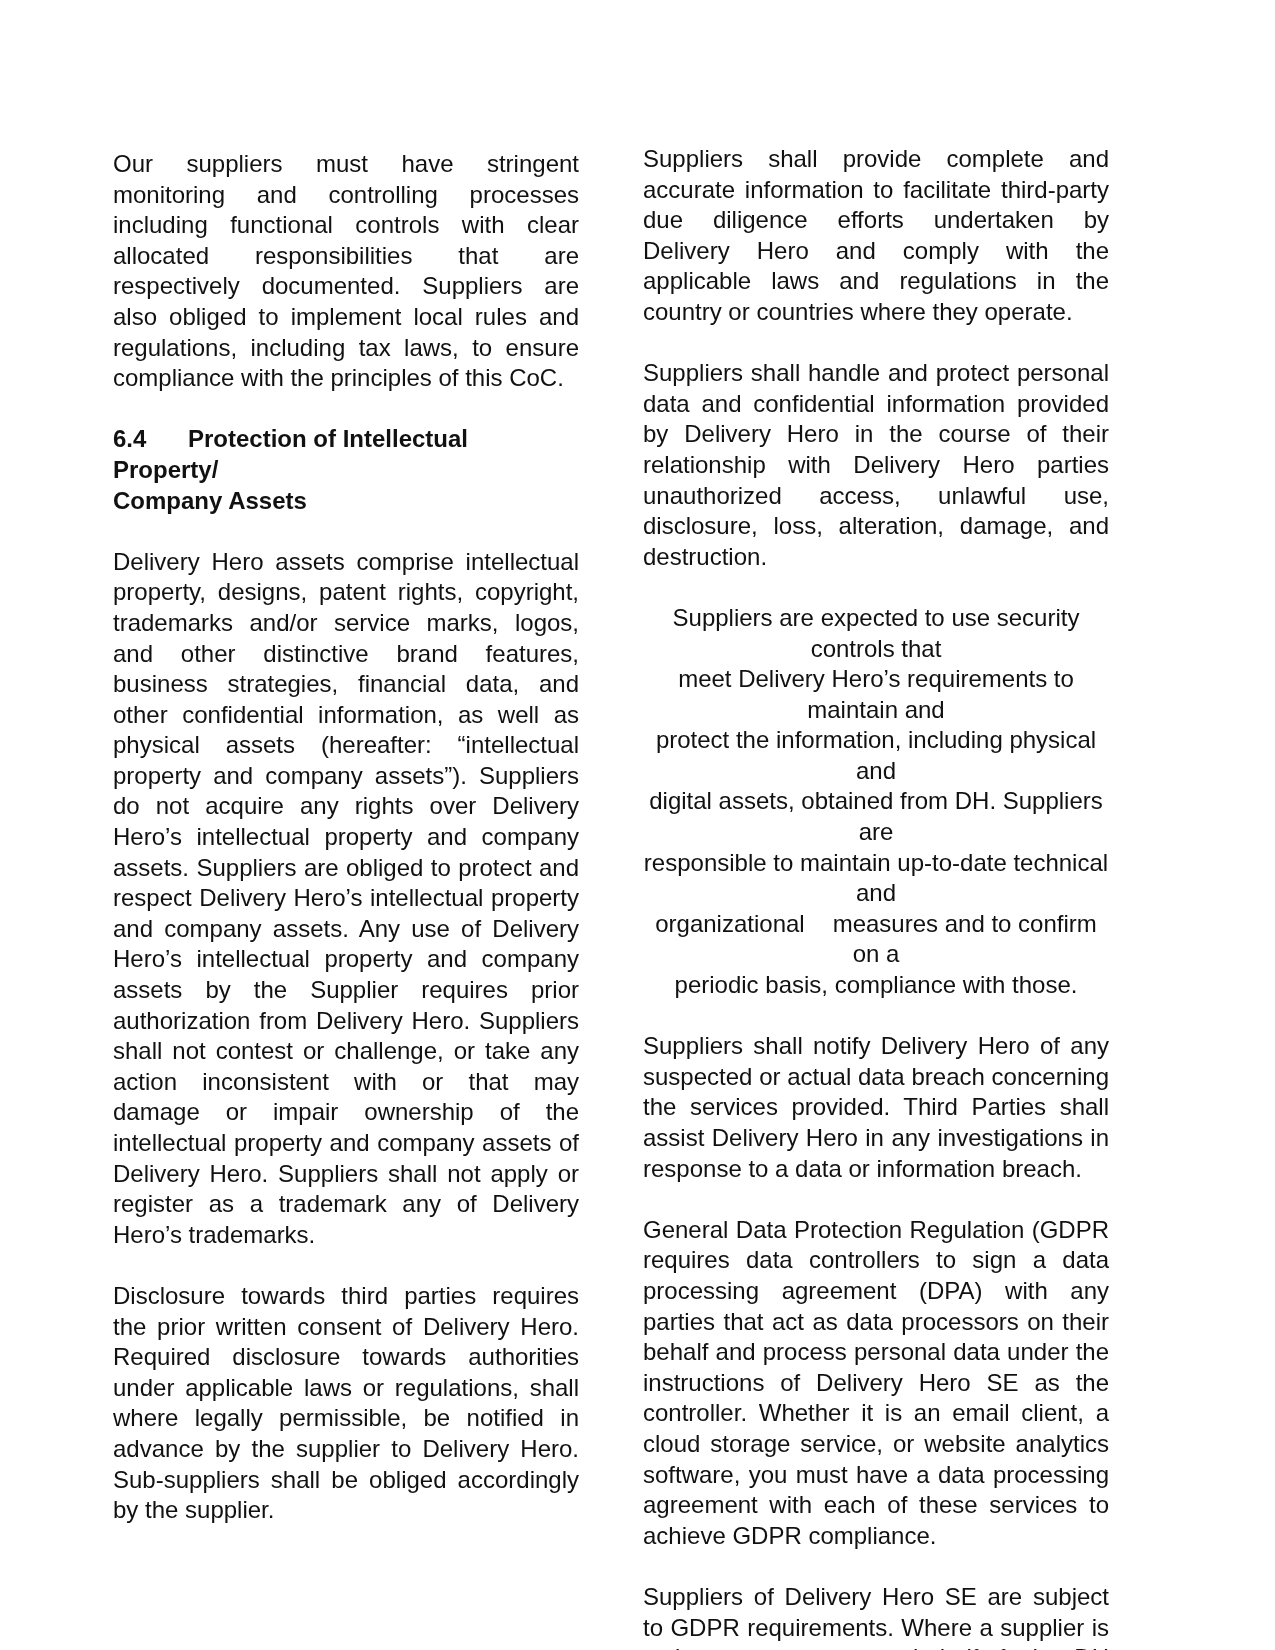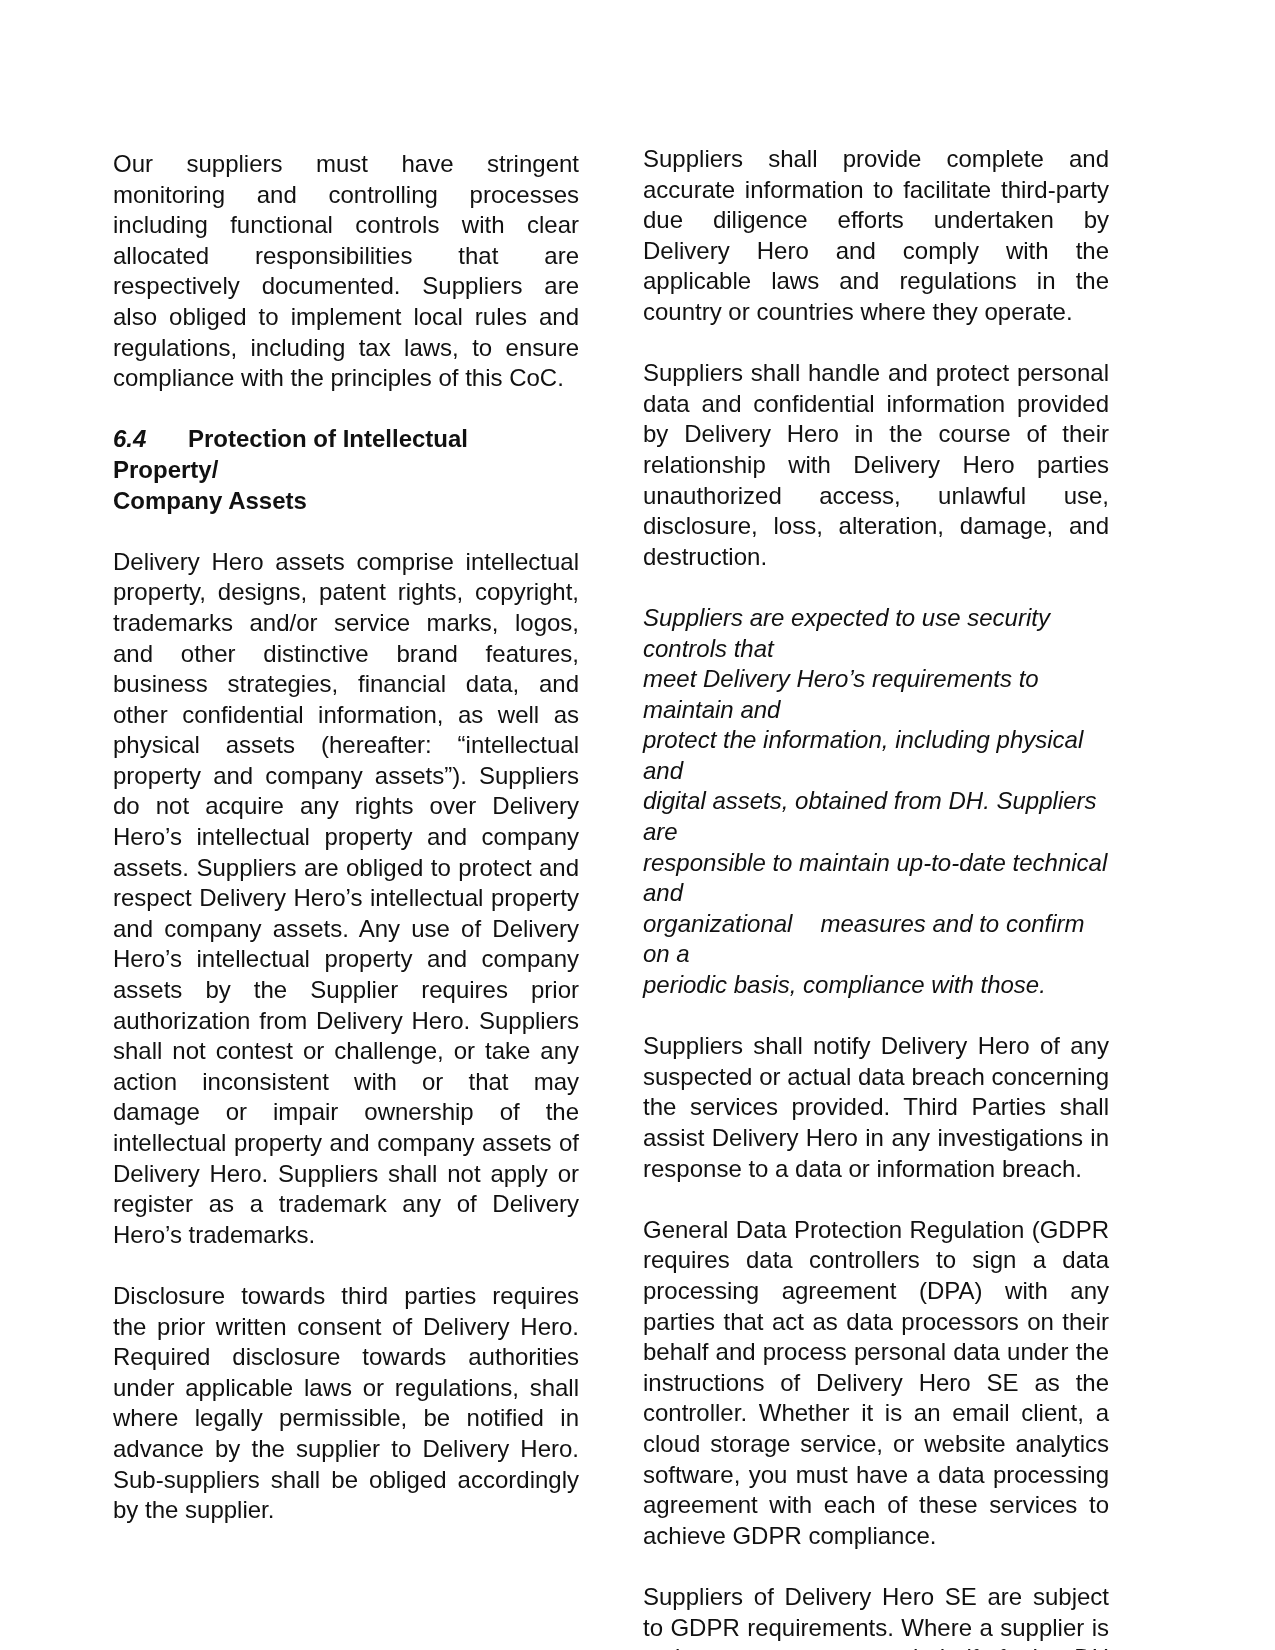--- a/index.html
+++ b/index.html
@@ -2,23 +2,23 @@
 <html><head>
 <meta charset="utf-8">
 <style>
   html, body { margin: 0; padding: 0; background: #ffffff; }
   body { width: 1275px; height: 1650px; position: relative; overflow: hidden;
          font-family: "Liberation Sans", "DejaVu Sans", sans-serif; color: #111111; }
   .col { position: absolute; width: 466px; font-size: 24px; line-height: 30.6px; }
   .col-left { left: 113px; top: 149px; }
   .col-right { left: 643px; top: 144px; }
   .para { margin: 0 0 30.6px 0; text-align: justify; hyphens: none; }
-  .para.ragged { text-align: left; font-style: italic; }
+  .para.ragged { text-align: center; }
   .heading { margin: 0 0 30.6px 0; font-weight: bold; }
-  .heading .num { display: inline-block; width: 75px; font-style: italic; }
+  .heading .num { display: inline-block; width: 75px; }
   .gap { display: inline-block; width: 28px; }
 </style>
 </head>
 <body>
 
 <div class="col col-left">
   <p class="para">Our suppliers must have stringent monitoring and controlling processes including functional controls with clear allocated responsibilities that are respectively documented. Suppliers are also obliged to implement local rules and regulations, including tax laws, to ensure compliance with the principles of this CoC.</p>
 
   <div class="heading">
     <span class="num">6.4</span><span>Protection of Intellectual Property/</span><br>

